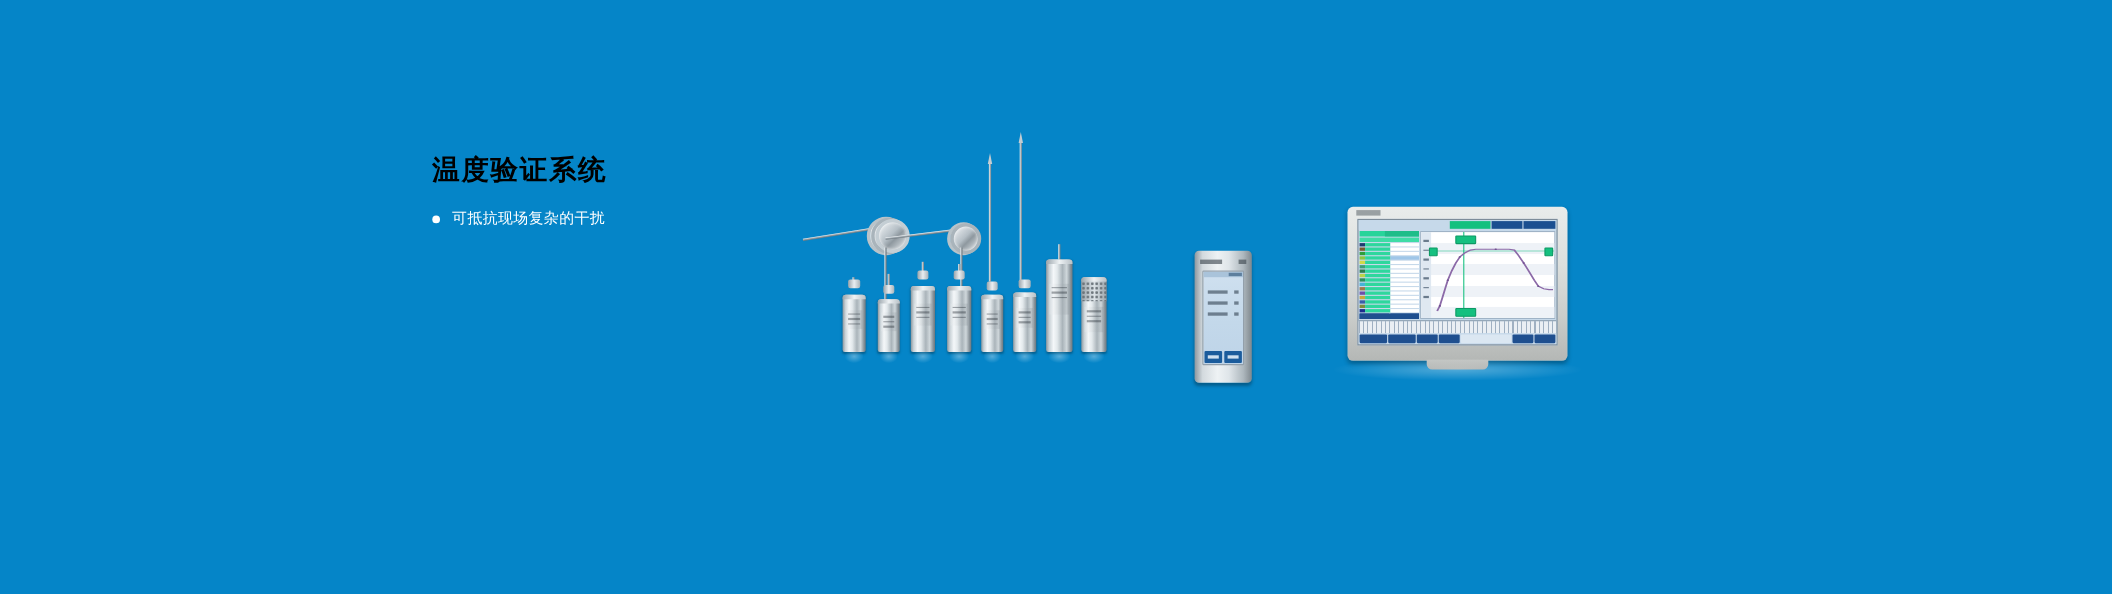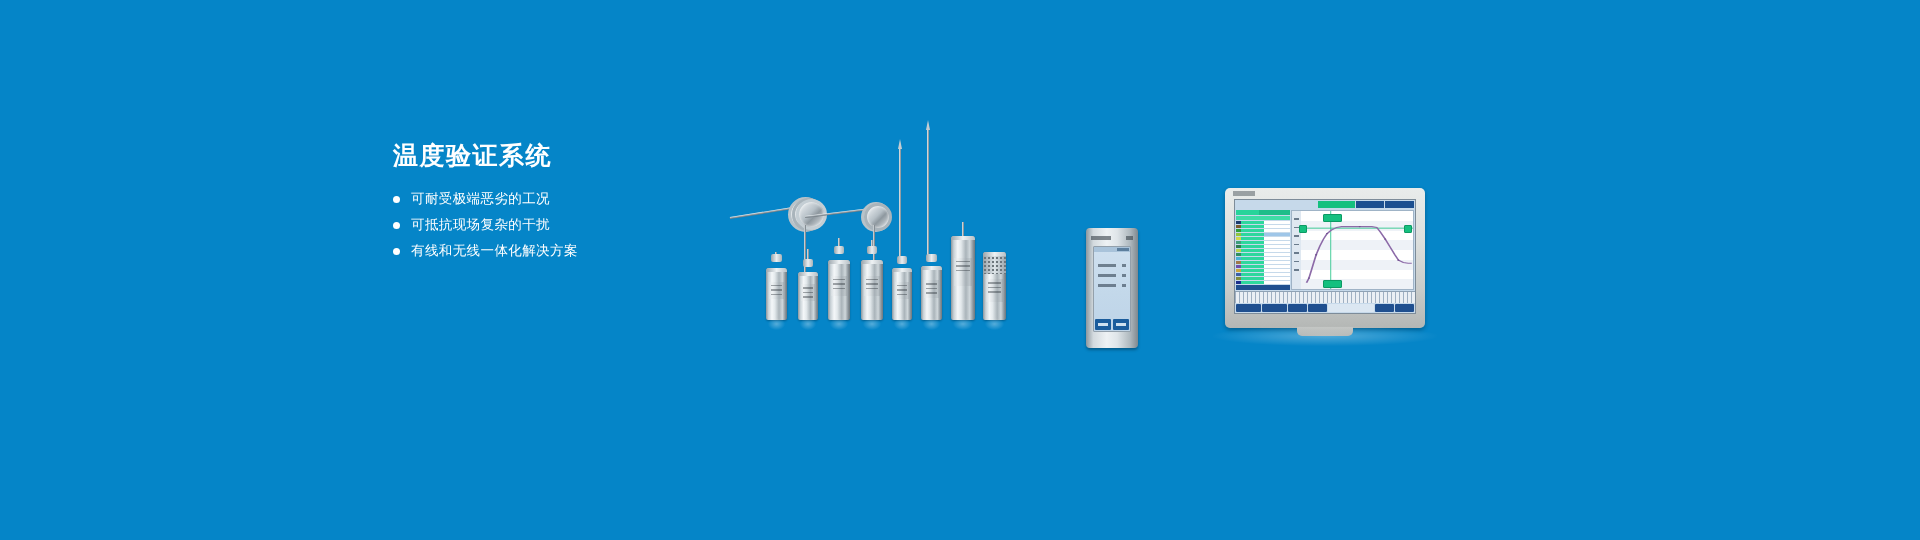--- a/index.html
+++ b/index.html
@@ -7,21 +7,21 @@
     width:1920px;height:540px;overflow:hidden;
     background:#0585c8;
     font-family:"Liberation Sans","DejaVu Sans",sans-serif;
     -webkit-font-smoothing:antialiased;
   }
   .banner{position:relative;width:1920px;height:540px;background:#0585c8;overflow:hidden;}
 
   
   .copy{position:absolute;left:393px;top:140px;width:420px;}
   .headline{
-    font-size:25px;font-weight:bold;color:#ffffff;
+    font-size:25px;font-weight:bold;color:#000000;
     letter-spacing:1.5px;line-height:1.2;margin:0 0 16px 0;white-space:nowrap;
   }
   .subhead{
     font-size:13.5px;color:#ffffff;letter-spacing:.4px;
     line-height:1.4;margin:0 0 18px 0;white-space:nowrap;opacity:.97;
   }
   .bullets{list-style:none;margin:0;padding:0;}
   .bullets li{
     display:flex;align-items:center;
     font-size:13.5px;color:#ffffff;letter-spacing:.4px;
@@ -216,29 +216,21 @@
 </head>
 <body>
 
 <div class="banner">
 
   <div class="copy">
     <h1 class="headline">温度验证系统</h1>
     <ul class="bullets">
       <li>
         <span class="dot"></span>
-        <span>可耐受极端恶劣的工况</span>
-      </li>
-      <li>
-        <span class="dot"></span>
         <span>可抵抗现场复杂的干扰</span>
-      </li>
-      <li>
-        <span class="dot"></span>
-        <span>有线和无线一体化解决方案</span>
       </li>
     </ul>
   </div>
 
   <div class="photo">
 
     <div class="coil" style="left:10px;top:75px;">
       <div class="lead" style="left:0px;top:22px;width:62px;transform:rotate(-9deg);transform-origin:left center;"></div>
       <div class="ring" style="left:58px;top:2px;width:29px;height:29px;"></div>
       <div class="ring" style="left:62px;top:3px;width:27px;height:27px;border-color:#a9b4bb;"></div>

